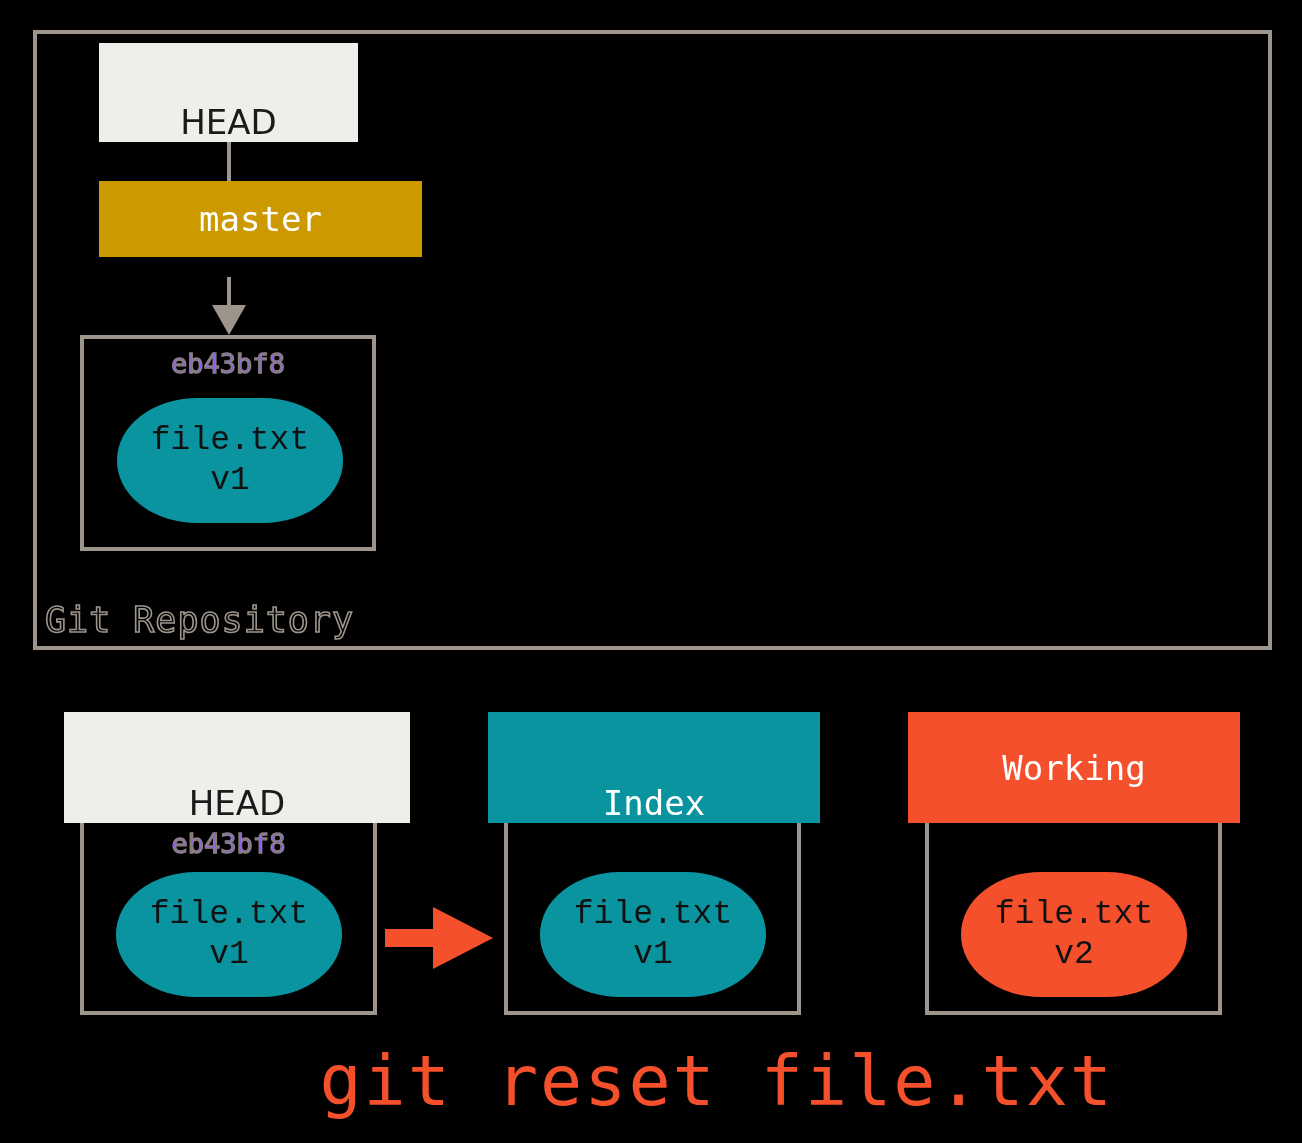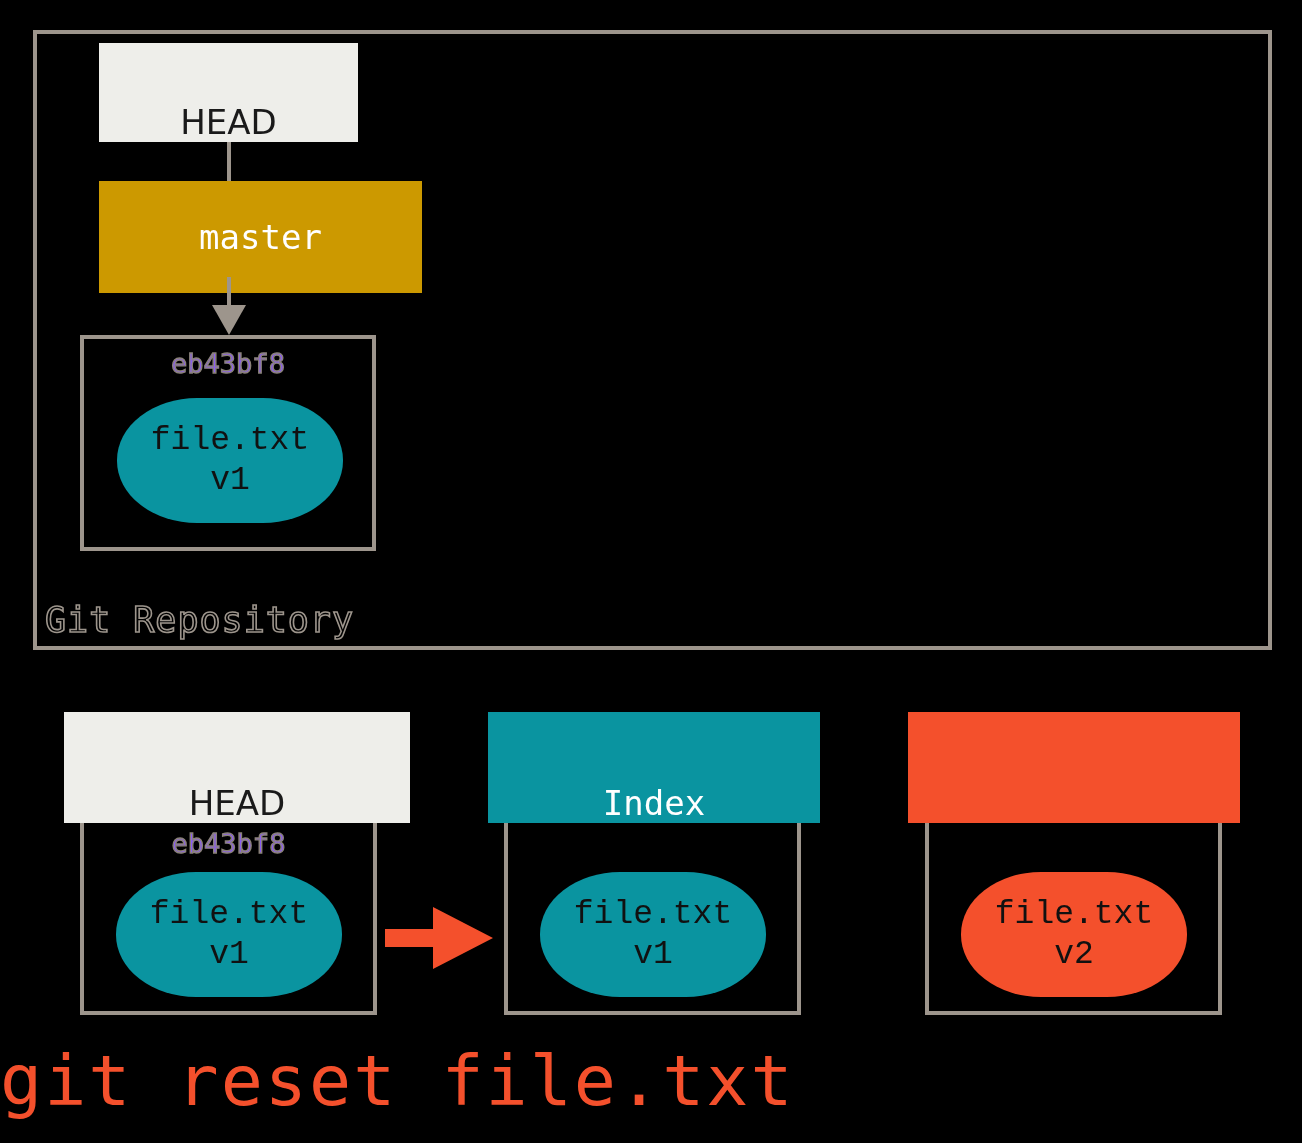--- a/index.html
+++ b/index.html
@@ -140,21 +140,21 @@
 
   .red-arrow {
     position: absolute;
   }
 
   
   .caption {
     position: absolute;
     left: 0;
     width: 1114px;
-    text-align: left;
+    text-align: right;
     font-family: "DejaVu Sans Mono", monospace;
     color: #f4502c;
     font-size: 70px;
     letter-spacing: 2px;
     white-space: nowrap;
   }
 </style>
 </head>
 <body>
 
@@ -162,21 +162,21 @@
 
   <div class="repo-container"></div>
   <div class="repo-label">Git Repository</div>
 
   <div class="box head-box" style="left:99px; top:43px; width:259px; height:99px;">
     <span>HEAD</span>
   </div>
 
   <div class="vline" style="left:227px; top:142px; height:39px;"></div>
 
-  <div class="box master-box" style="left:99px; top:181px; width:323px; height:112px;">
+  <div class="box master-box" style="left:99px; top:181px; width:323px; height:76px;">
     <span>master</span>
   </div>
 
   <div class="vline" style="left:227px; top:277px; height:30px;"></div>
   <div class="arrow-head-down" style="left:212px; top:305px;"></div>
 
   <div class="frame" style="left:80px; top:335px; width:296px; height:216px;"></div>
   <div class="sha-label" style="left:80px; top:348px; width:296px;">eb43bf8</div>
   <div class="blob teal" style="left:117px; top:398px; width:226px; height:125px;">
     <span>file.txt</span>
@@ -201,20 +201,21 @@
   <div class="box index-box" style="left:488px; top:712px; width:332px; height:111px;">
     <span>Index</span>
   </div>
   <div class="blob teal" style="left:540px; top:872px; width:226px; height:125px;">
     <span>file.txt</span>
     <span>v1</span>
   </div>
 
   <div class="frame open-top" style="left:925px; top:823px; width:297px; height:192px;"></div>
   <div class="box wd-box" style="left:908px; top:712px; width:332px; height:111px; flex-direction:column;">
+    <span>Working</span>
   </div>
   <div class="blob orange" style="left:961px; top:872px; width:226px; height:125px;">
     <span>file.txt</span>
     <span>v2</span>
   </div>
 
   <div class="caption" style="top:1040px;">git reset file.txt</div>
 
 </div>
 

